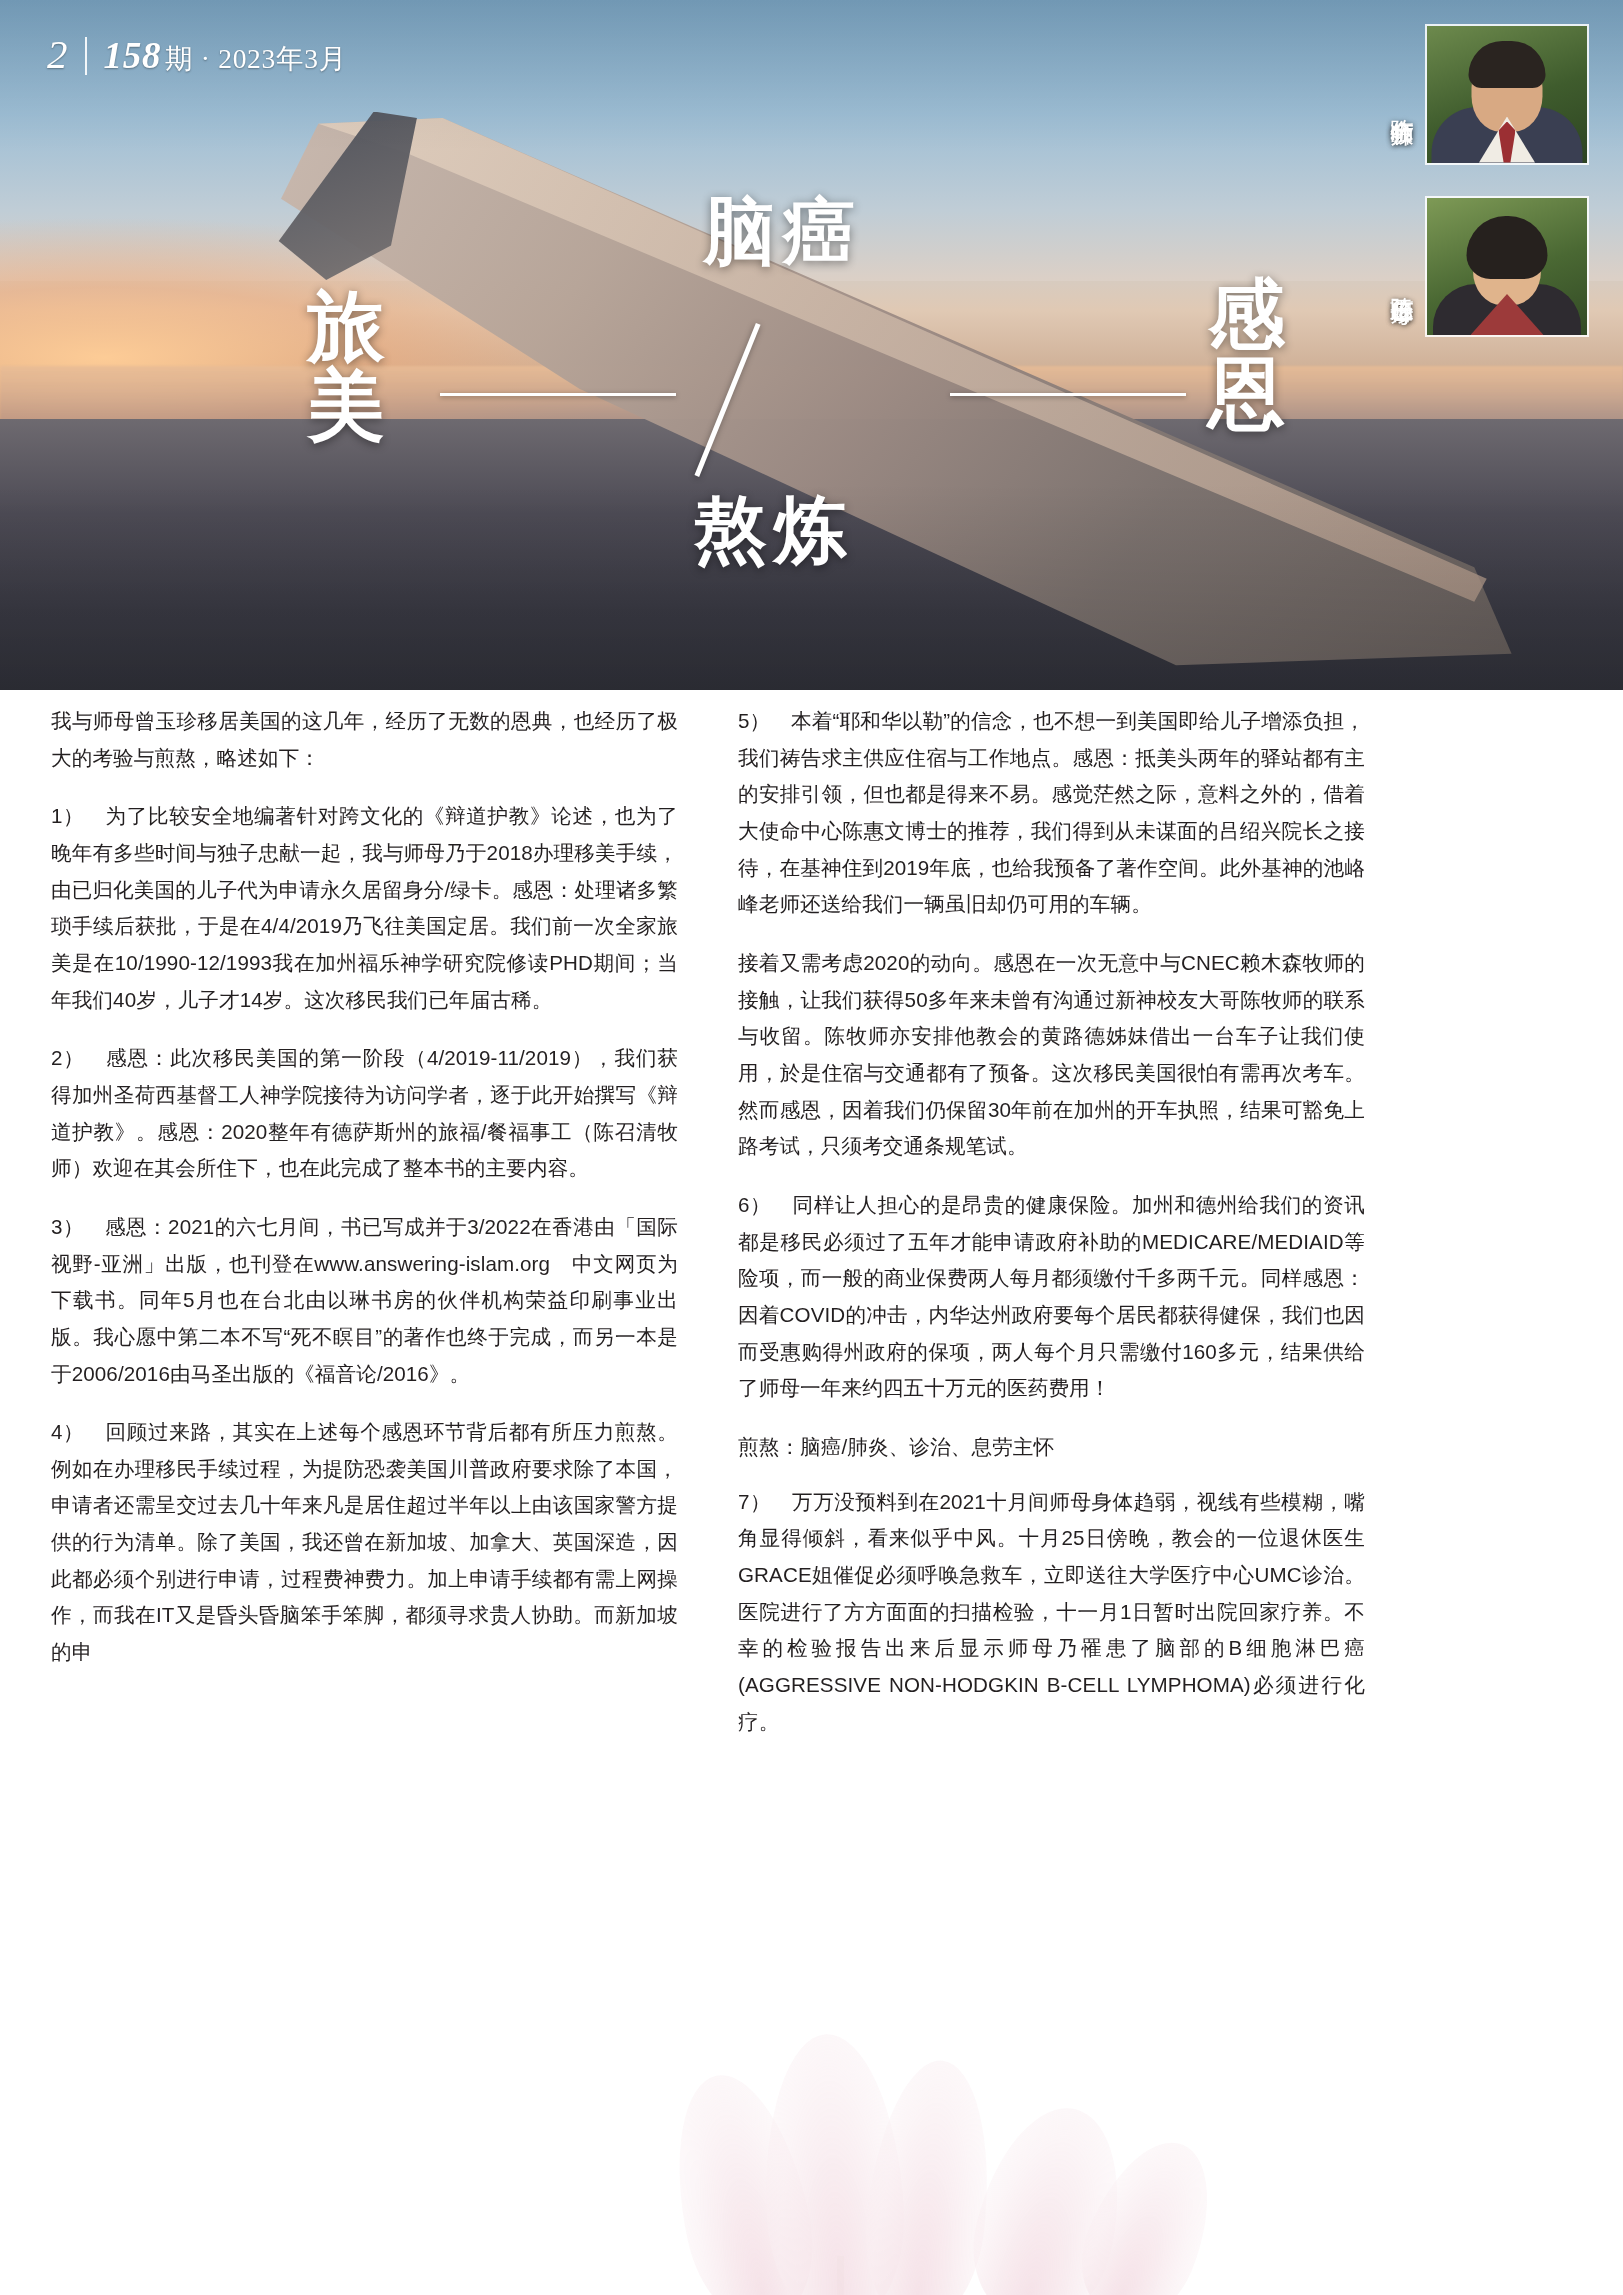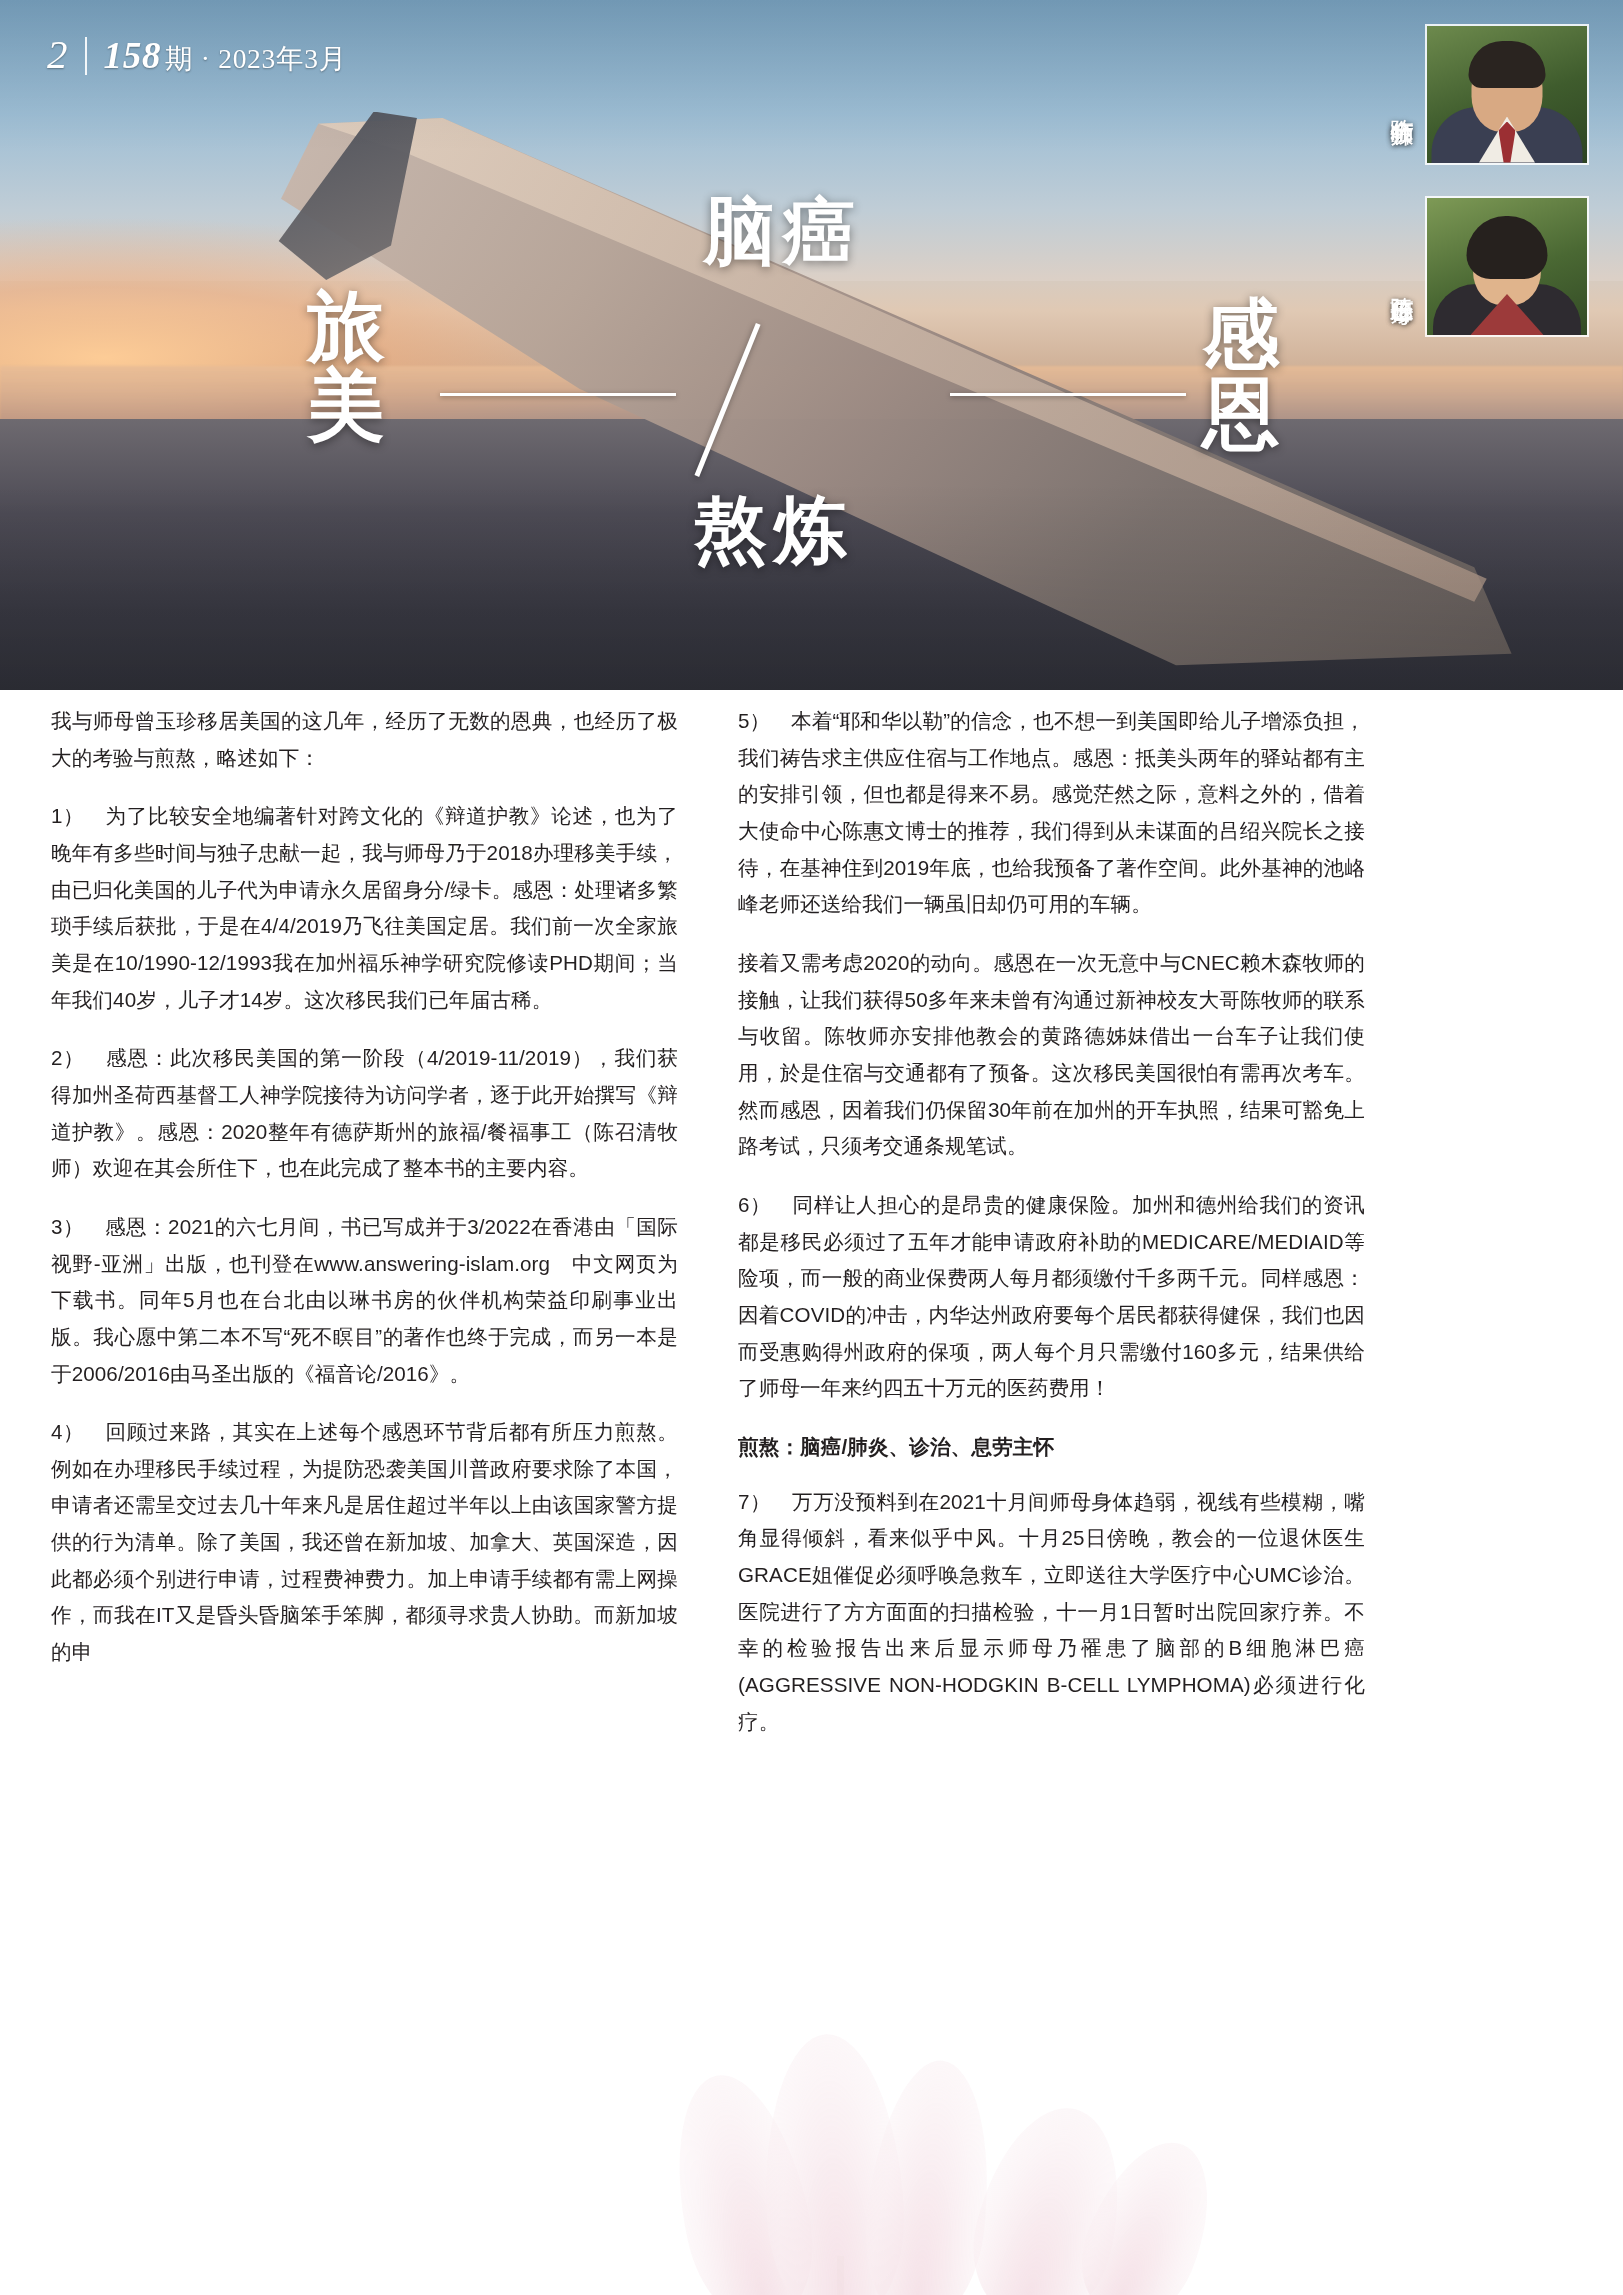--- a/index.html
+++ b/index.html
@@ -116,21 +116,21 @@
     color:#ffffff;
     font-family: Liberation Serif, serif;
     font-weight: bold;
     text-shadow: 0 2px 9.2px rgba(0,0,0,0.45);
     z-index:5;
     line-height: 1.02;
   }
   .w-lvmei { left:302px; top:288px; font-size:77px; letter-spacing:3.9px; width:92px; text-align:center;}
   .w-naoai { left:703px; top:196px; font-size:73px; letter-spacing:6.5px; }
   .w-aolian{ left:694px; top:494px; font-size:73px; letter-spacing:6.5px; }
-  .w-ganen { left:1197px; top:296px; font-size:77px; letter-spacing:3.9px; width:92px; text-align:center;}
+  .w-ganen { left:1197px; top:276px; font-size:77px; letter-spacing:3.9px; width:92px; text-align:right;}
 
   .slash {
     position:absolute; z-index:5;
     left:725px; top:318px; width:5.2px; height:164px;
     background:#ffffff; transform: rotate(22deg);
     box-shadow: 0 1.3px 6.5px rgba(0,0,0,0.35);
   }
   .rule-left {
     position:absolute; z-index:5; left:440px; top:393px; width:236px; height:3.3px;
     background:#ffffff; box-shadow:0 1.3px 5.2px rgba(0,0,0,0.35);
@@ -198,21 +198,21 @@
     margin: 0 0 22px 0;
     font-size: 20.6px;
     line-height: 1.78;
     color: #231f20;
     text-align: justify;
     text-justify: inter-ideograph;
     font-family: "Liberation Sans", sans-serif;
     letter-spacing: 0.1px;
   }
   .subhead {
-    font-weight: bold;
+    font-weight: normal;
     margin-bottom: 18.3px;
   }
 
   
   .flower {
     position:absolute;
     left: 641px;
     bottom: -26px;
     width: 641px;
     height: 366px;

